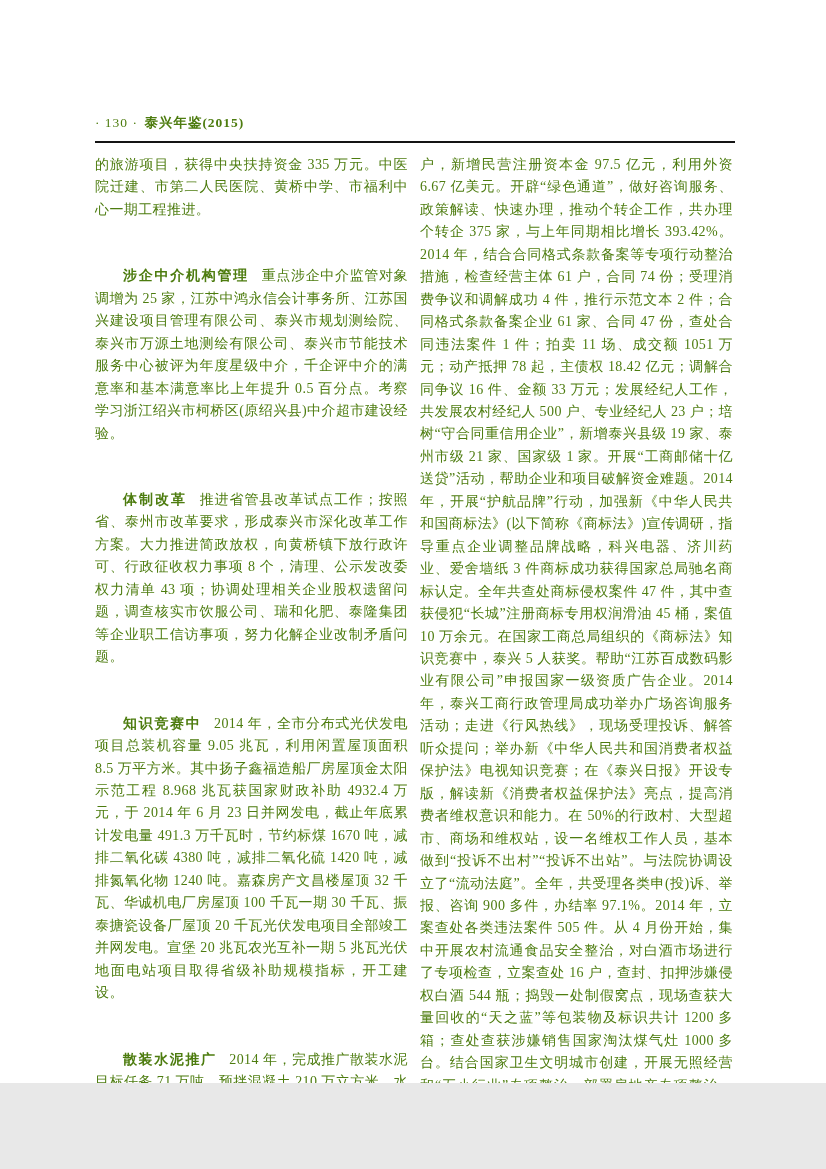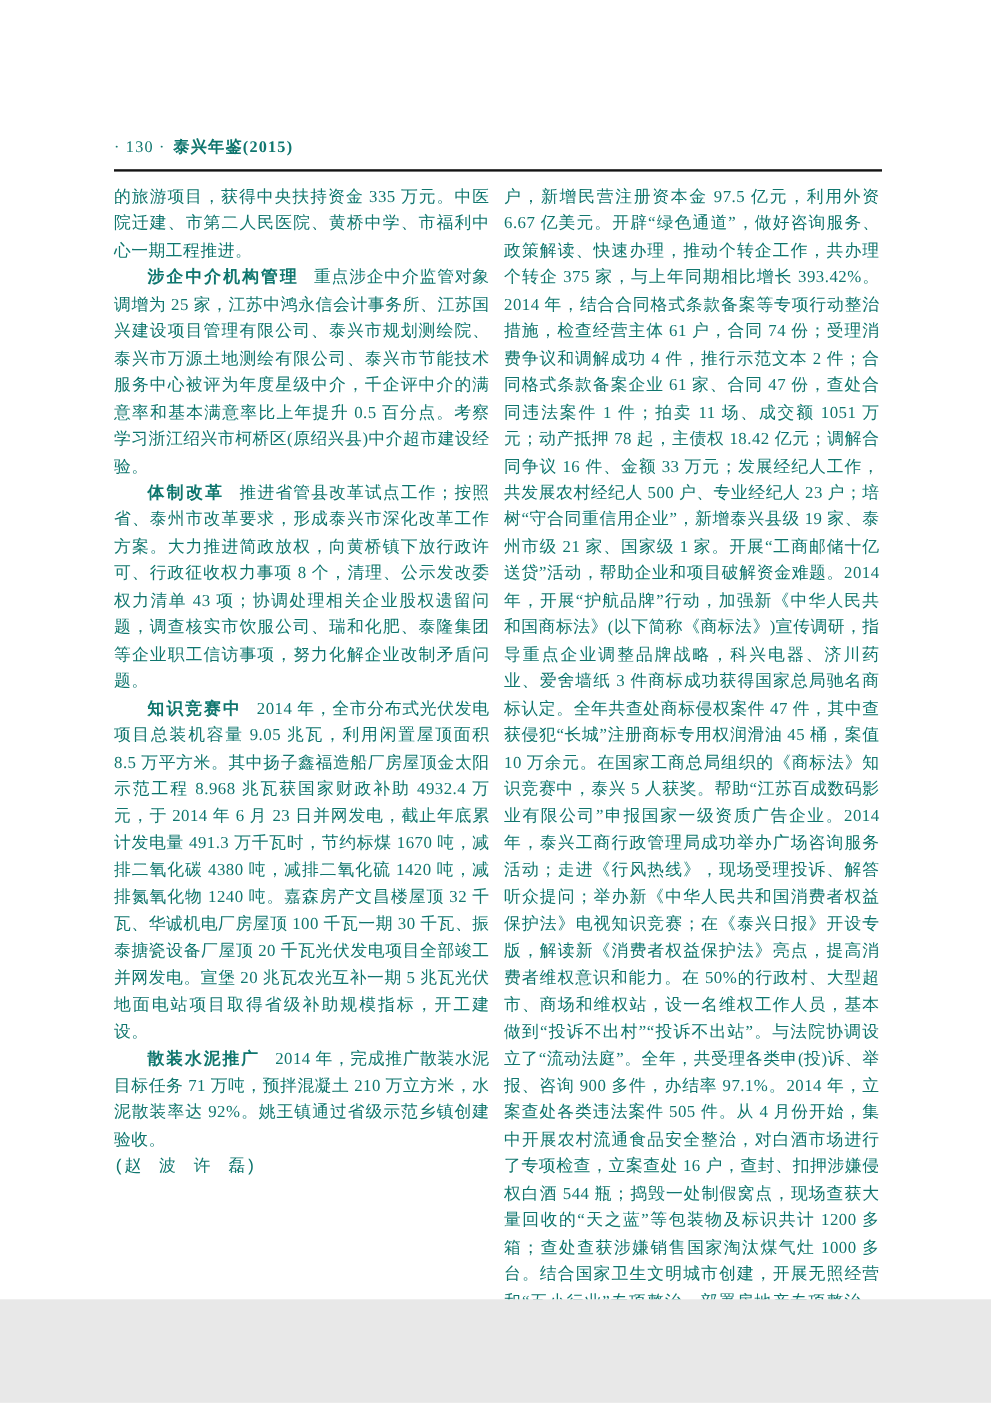--- a/index.html
+++ b/index.html
@@ -4,21 +4,21 @@
 <style>
   * { margin: 0; padding: 0; box-sizing: border-box; }
   html, body { background: #e8e8e8; }
   .page {
     position: relative;
     width: 826px;
     height: 1083px;
     margin: 0 auto;
     background: #ffffff;
     font-family: "Liberation Serif", "DejaVu Serif", serif;
-    color: #0f766e;
+    color: #4d7c0f;
     overflow: hidden;
   }
   .content {
     position: absolute;
     left: 95px;
     top: 114px;
     width: 640px;
   }
   .running-head {
     font-size: 13.5px;
@@ -35,21 +35,21 @@
     margin-top: 11px;
   }
   .col {
     width: 313px;
     font-size: 14px;
     line-height: 22.45px;
     text-align: justify;
     letter-spacing: 0.4px;
   }
   .col p { text-align: justify; }
-  p.indent { text-indent: 2em; }
+  p.indent { text-indent: 2em; margin-top: 44px; }
   .lead {
     font-weight: bold;
     font-family: "Liberation Serif", "DejaVu Serif", serif;
     margin-right: 0.9em;
   }
   .lead.kai { letter-spacing: 1.5px; }
   .signature {
     text-align: right;
     padding-right: 4px;
     margin-top: 0px;

